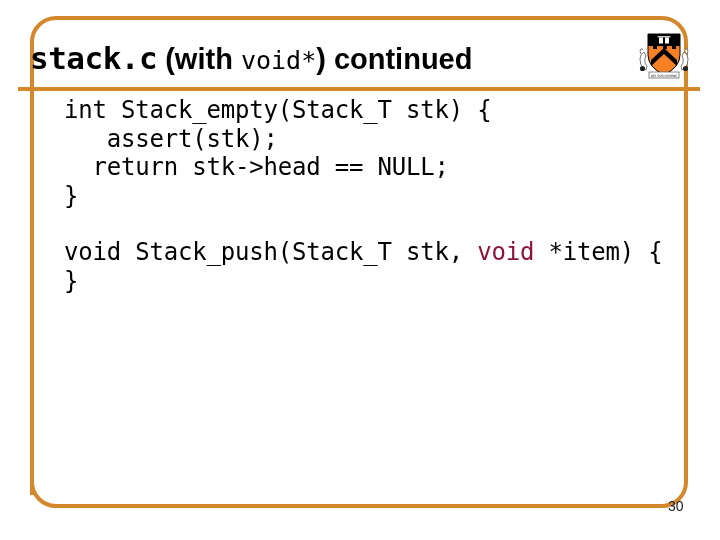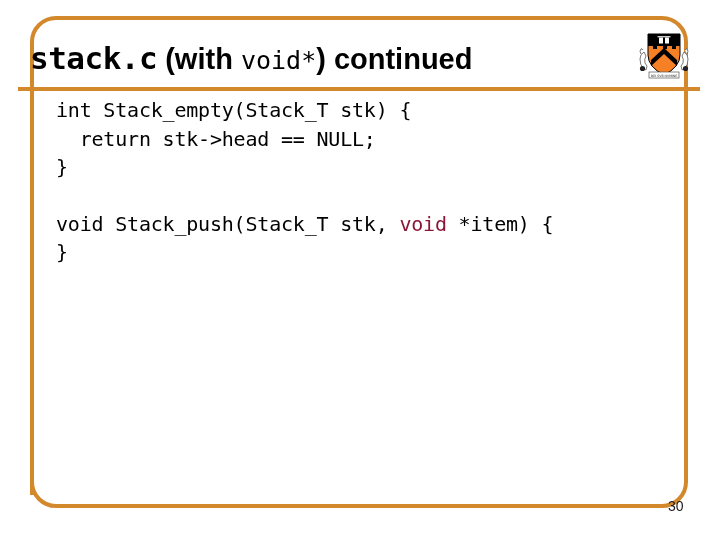--- a/index.html
+++ b/index.html
@@ -94,25 +94,26 @@
 
   
   .code-body {
     position: absolute;
     left: 56px;
     top: 96px;
     width: 630px;
   }
   .code-line {
     font-family: "DejaVu Sans Mono", "Liberation Mono", monospace;
-    font-size: 20px;
+    font-size: 24px;
     line-height: 28.5px;
     color: #000000;
     white-space: pre;
     letter-spacing: -0.2px;
+    margin-left: 8px;
   }
   .code-gap {
     height: 28px;
   }
   .kw-void {
     color: var(--void-kw);
   }
 
   
   .page-number {
@@ -175,20 +176,21 @@
         <rect x="13" y="50" width="30" height="6" fill="#ffffff" stroke="#555555" stroke-width="0.7"></rect>
         <text x="28" y="54.6" font-family="DejaVu Sans, sans-serif" font-size="3.2" fill="#222222" text-anchor="middle">DEI SVB NVMINE</text>
       </g>
     </svg>
   </div>
 
   <div class="code-body">
 
     <div>
       <div class="code-line">int Stack_empty(Stack_T stk) {</div>
+      <div class="code-line">   assert(stk);</div>
       <div class="code-line">  return stk-&gt;head == NULL;</div>
       <div class="code-line">}</div>
     </div>
 
     <div class="code-gap"></div>
 
     <div>
       <div class="code-line"><span>void Stack_push(Stack_T stk, </span><span class="kw-void">void</span><span> *item) {</span></div>
       <div class="code-line">}</div>
     </div>

